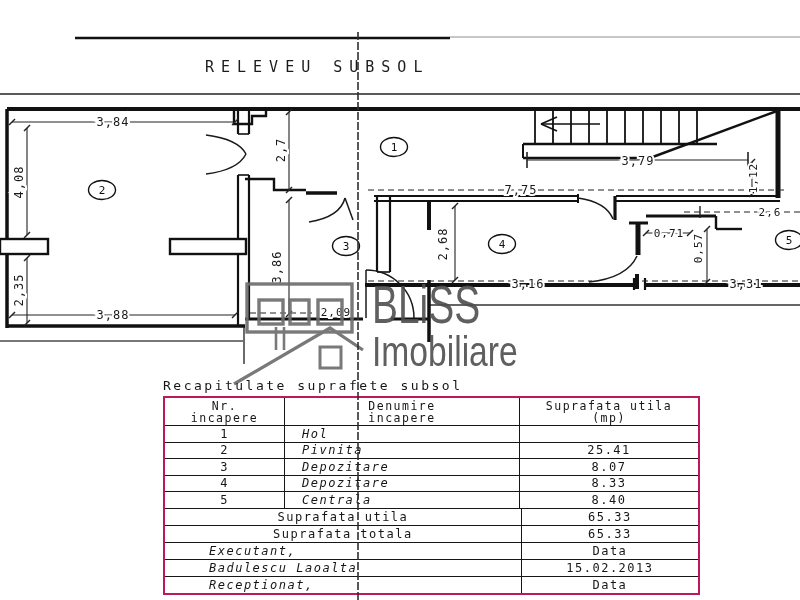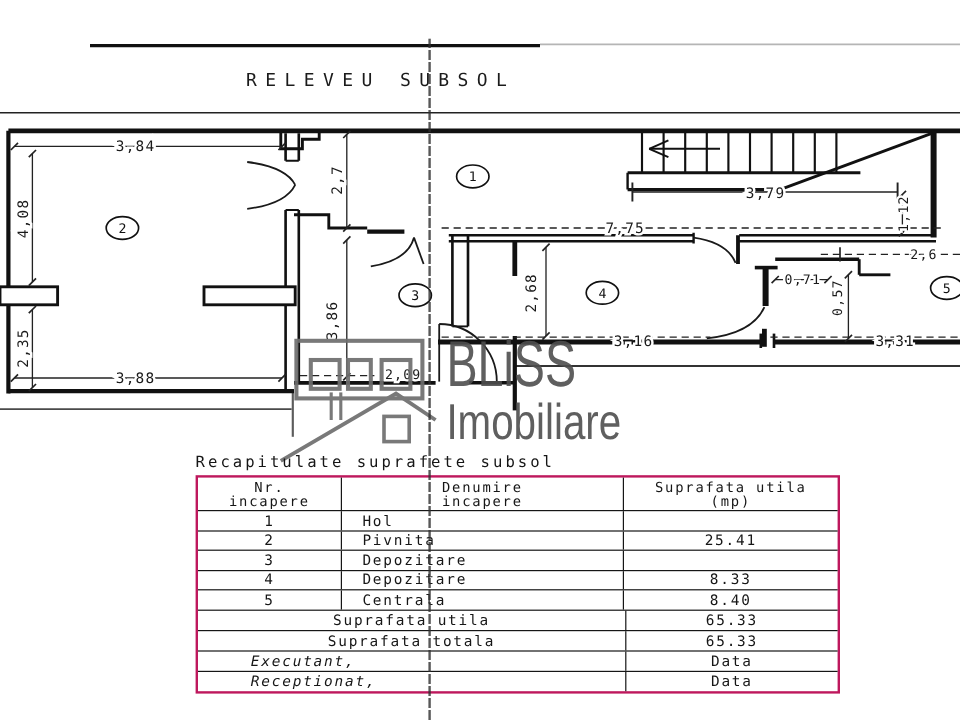--- a/index.html
+++ b/index.html
@@ -21,21 +21,21 @@
          font-size:13px;letter-spacing:2.5px;white-space:nowrap;}
   #tbl{position:absolute;left:163px;top:364px;width:533px;z-index:3;border:2px solid #be185d;
        font-size:12px;letter-spacing:1.5px;}
   .tr{display:flex;align-items:center;border-top:1.8px solid #161616;height:15.5px;}
   .tr:first-child{border-top:none;}
   .tr.hdr{height:27px;font-size:11.5px;line-height:12px;}
   .tr.sum{height:16px;}
   .c{box-sizing:border-box;height:100%;display:flex;align-items:center;justify-content:center;text-align:center;}
   .c1{width:120px;border-right:1.8px solid #161616;}
   .c2{width:235px;border-right:1.8px solid #161616;}
-  .c2.nm{justify-content:flex-start;padding-left:17px;text-align:left;}
+  .c2.nm{justify-content:flex-start;padding-left:17px;text-align:left;font-style:italic;}
   .c3{flex:1;}
   .cl{width:356.8px;border-right:1.8px solid #161616;}
   .cl.lft{justify-content:flex-start;padding-left:44px;text-align:left;font-style:italic;}
   .hdr .c{flex-direction:column;justify-content:center;}
   #fold{position:absolute;left:357px;top:0;width:1.6px;height:600px;z-index:5;opacity:.8;
         background:repeating-linear-gradient(180deg,#2e2e2e 0 8px,rgba(0,0,0,0) 8px 10px);}
 </style>
 </head>
 <body>
 
@@ -263,20 +263,21 @@
       <div class="c c2 nm">Hol</div>
     </div>
     <div class="tr">
       <div class="c c1">2</div>
       <div class="c c2 nm">Pivnita</div>
       <div class="c c3">25.41</div>
     </div>
     <div class="tr">
       <div class="c c1">3</div>
       <div class="c c2 nm">Depozitare</div>
+      <div class="c c3">8.07</div>
     </div>
     <div class="tr">
       <div class="c c1">4</div>
       <div class="c c2 nm">Depozitare</div>
       <div class="c c3">8.33</div>
     </div>
     <div class="tr">
       <div class="c c1">5</div>
       <div class="c c2 nm">Centrala</div>
       <div class="c c3">8.40</div>
@@ -288,19 +289,23 @@
     </div>
     <div class="tr sum">
       <div class="c cl">Suprafata totala</div>
       <div class="c c3">65.33</div>
     </div>
     <div class="tr sum">
       <div class="c cl lft">Executant,</div>
       <div class="c c3">Data</div>
     </div>
     <div class="tr sum">
+      <div class="c cl lft">Badulescu Laoalta</div>
+      <div class="c c3">15.02.2013</div>
+    </div>
+    <div class="tr sum">
       <div class="c cl lft">Receptionat,</div>
       <div class="c c3">Data</div>
     </div>
   </div>
 
   <div id="fold"></div>
 </div>
 
 </body></html>

